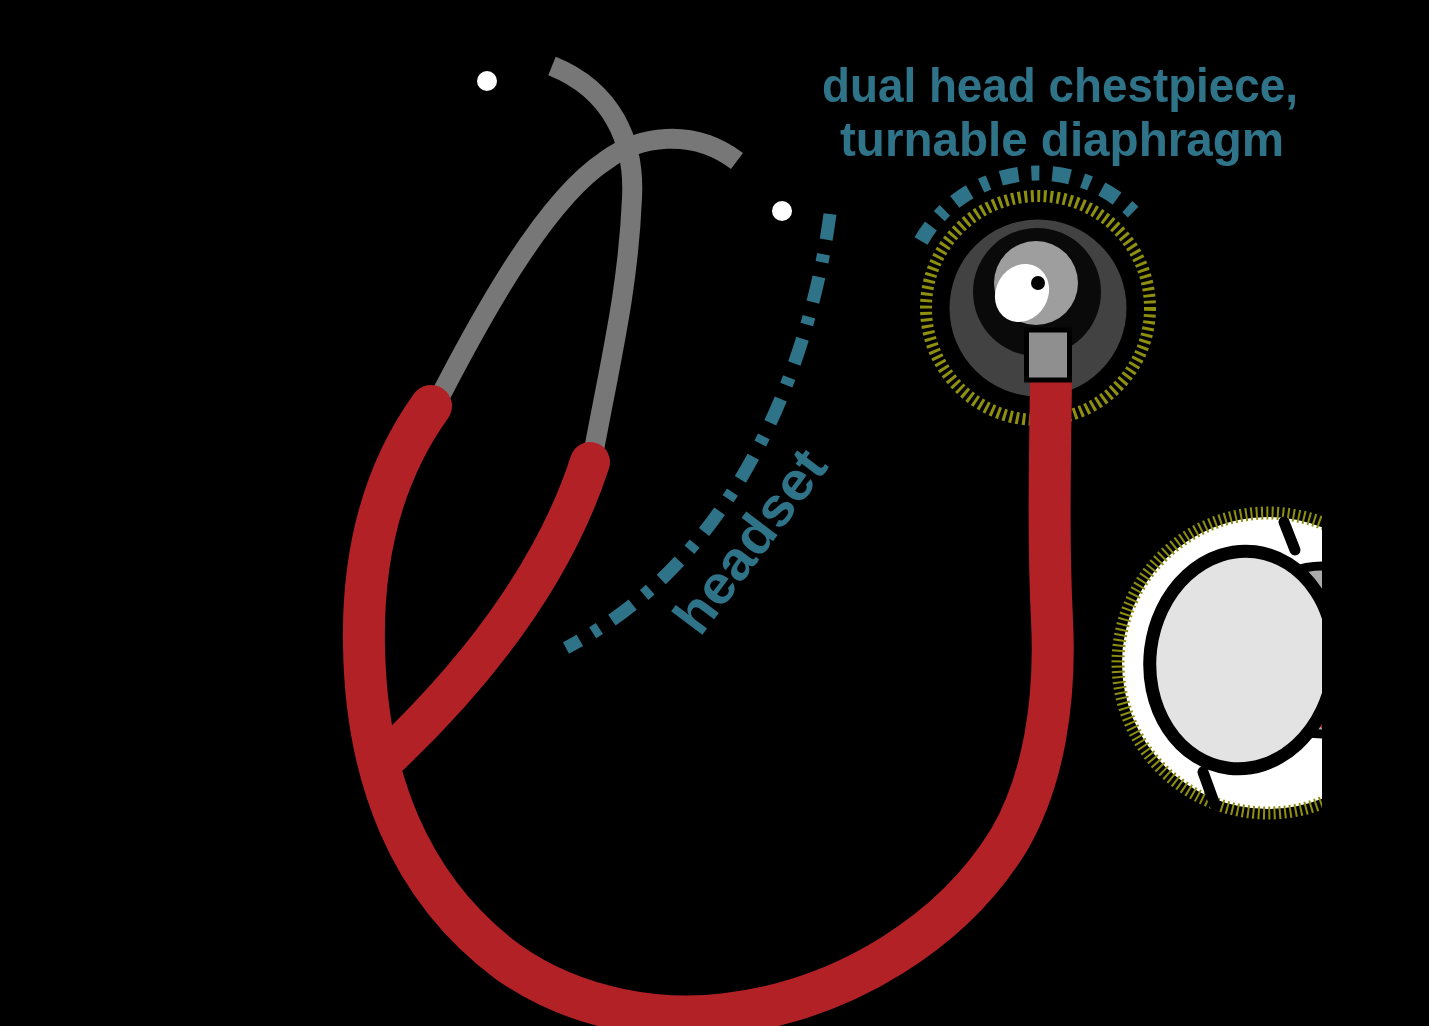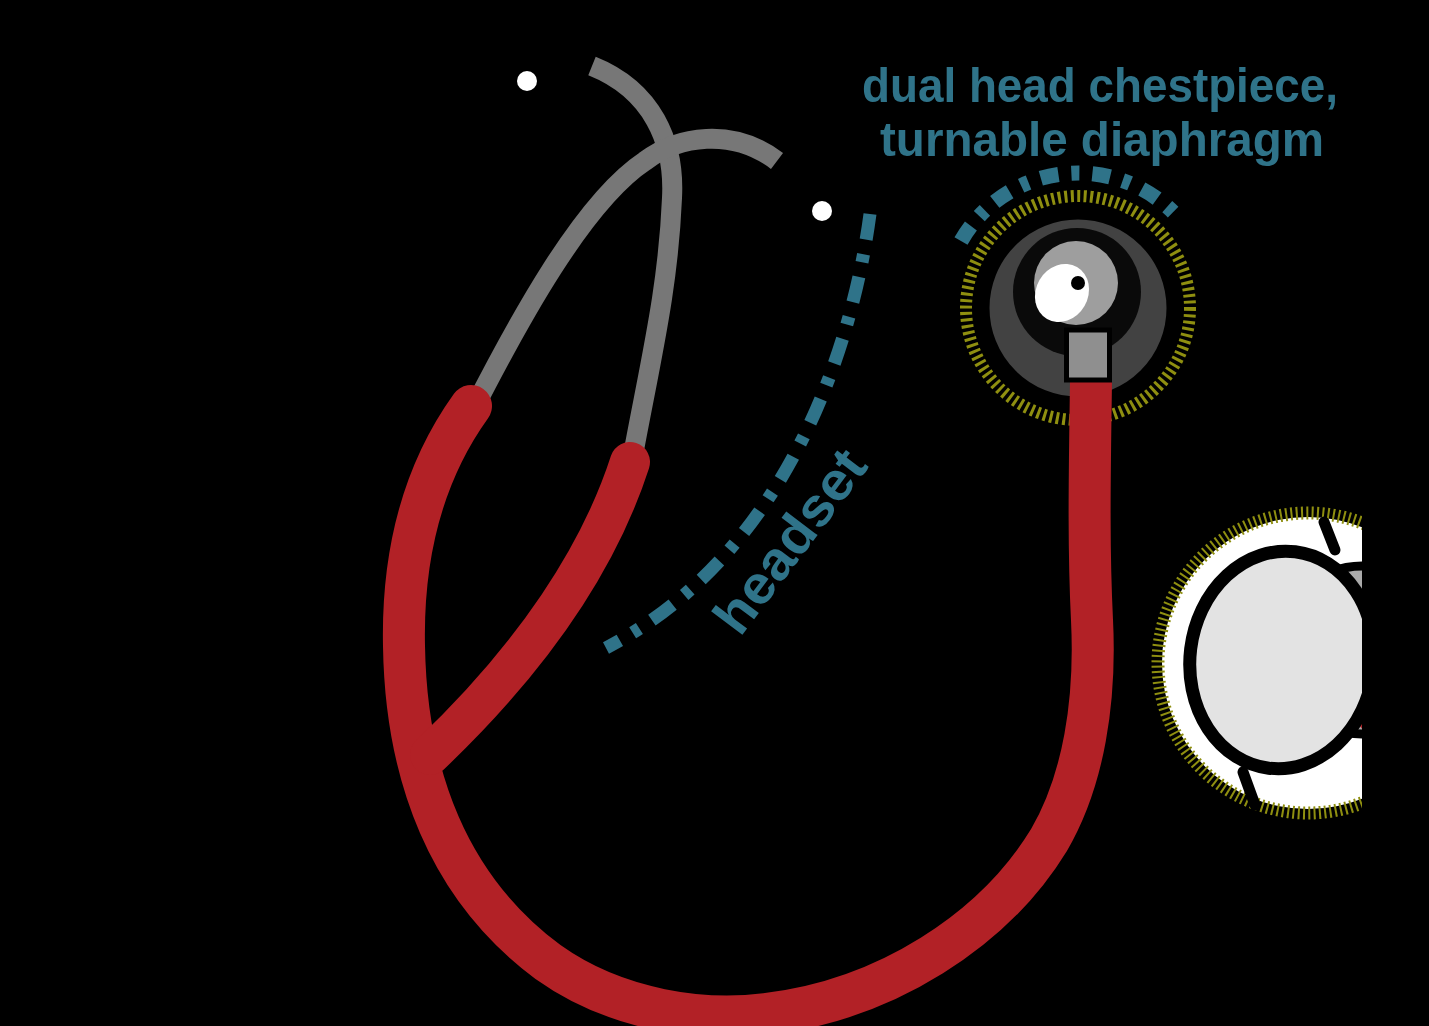--- a/index.html
+++ b/index.html
@@ -4,21 +4,20 @@
 <style>
   html, body { margin: 0; padding: 0; }
   body { background: #000; }
   .canvas {
     position: relative;
     width: 1322px;
     height: 1026px;
     background: var(--background, #000000);
     overflow: hidden;
     font-family: "Liberation Sans", sans-serif;
-    margin-left: 40px;
   }
   svg { display: block; }
 
   .ear-tube   { stroke: var(--ear-tube-gray, #777777); stroke-width: 20; fill: none; stroke-linecap: butt; }
   .red-loop   { stroke: var(--tubing-red, #b22126); stroke-width: 42; fill: none; stroke-linecap: round; }
   .red-branch { stroke: var(--tubing-red, #b22126); stroke-width: 40; fill: none; stroke-linecap: round; }
   .red-stub   { stroke: var(--tubing-red, #b22126); stroke-width: 52; fill: none; stroke-linecap: round; }
 
   .olive-ring   { stroke: var(--accent-olive, #8f8f10); stroke-width: 12; fill: none; stroke-dasharray: 3 3.5; }
   .olive-zipper { stroke: var(--accent-olive, #8f8f10); stroke-width: 13; fill: none; stroke-dasharray: 2 3.3; }

